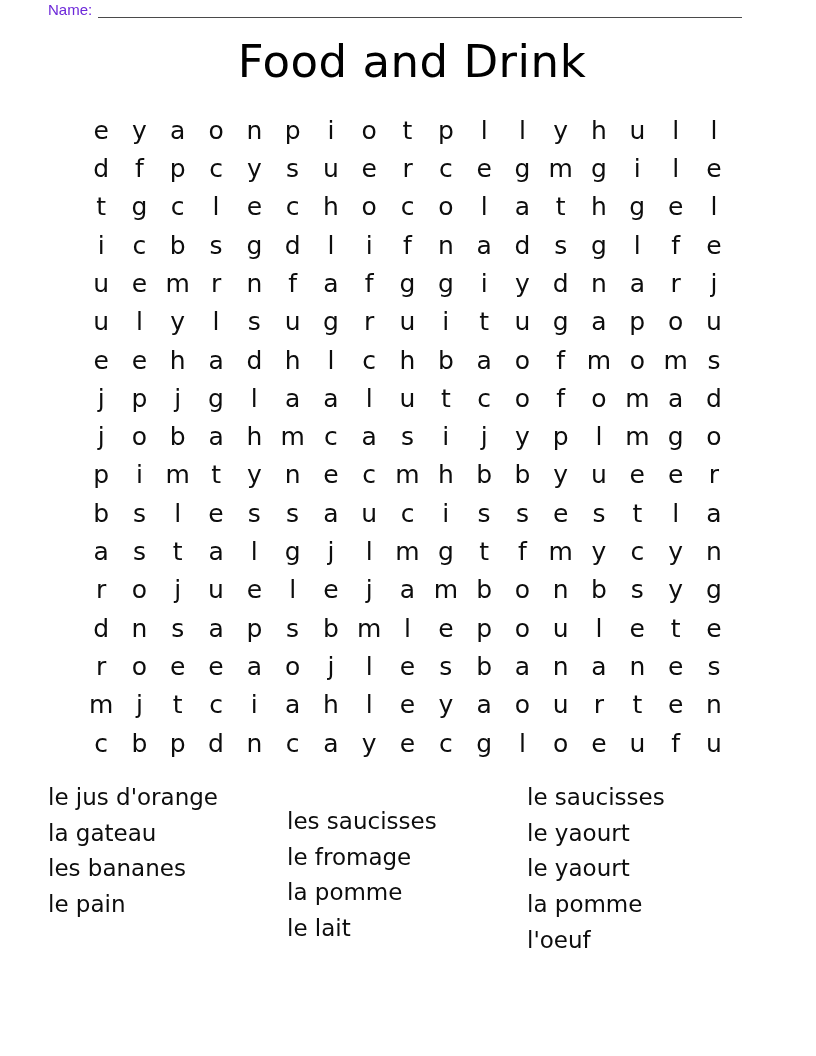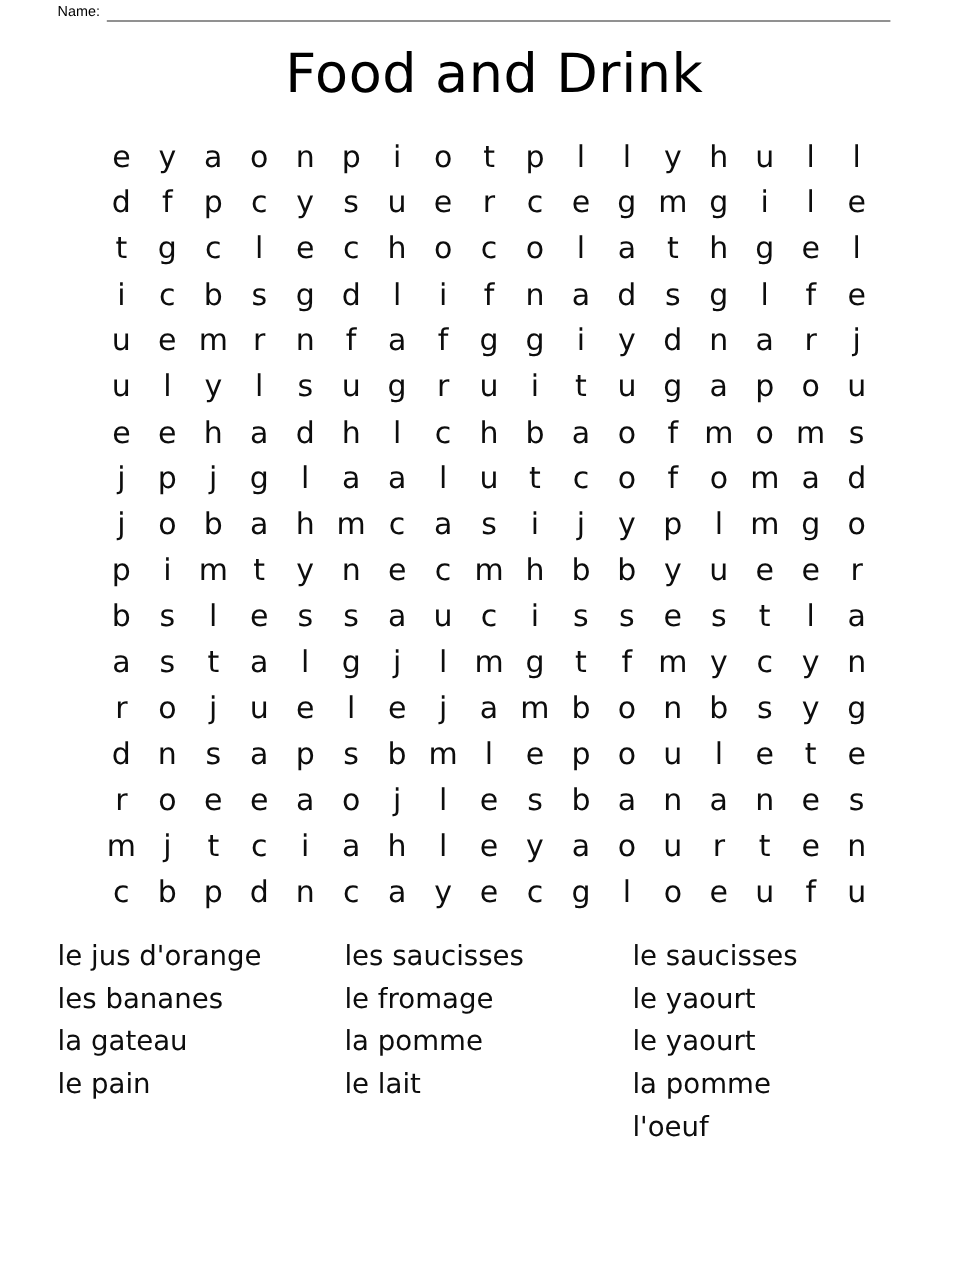--- a/index.html
+++ b/index.html
@@ -22,22 +22,22 @@
   .name-row {
     position: absolute;
     left: 48px;
     top: 1px;
     width: 694px;
     display: flex;
     align-items: flex-end;
   }
   .name-label {
     font-family: "Liberation Sans", sans-serif;
-    font-size: 12px;
-    color: #000000;
+    font-size: 15px;
+    color: #6d28d9;
     line-height: 17px;
     white-space: nowrap;
   }
   .name-line {
     flex: 1;
     height: 15px;
     margin-left: 6px;
     border-bottom: 1.5px solid #4a4a4a;
   }
   .title {
@@ -72,21 +72,21 @@
     left: 48px;
     top: 780px;
     width: 740px;
     display: flex;
   }
   .word-col {
     display: flex;
     flex-direction: column;
   }
   .word-col-0 { width: 239px; }
-  .word-col-1 { width: 240px; }
+  .word-col-1 { width: 240px; margin-top: 24px; }
   .word-col-2 { width: 240px; }
   .word {
     font-size: 23px;
     line-height: 35.7px;
     color: #0d0d0d;
     white-space: nowrap;
   }
 </style>
 </head>
 <body>
@@ -388,22 +388,22 @@
       <span class="cell">o</span>
       <span class="cell">e</span>
       <span class="cell">u</span>
       <span class="cell">f</span>
       <span class="cell">u</span>
     </div>
 
   <div class="words" id="word-list">
       <div class="word-col word-col-0">
         <div class="word">le jus d'orange</div>
+        <div class="word">la gateau</div>
         <div class="word">les bananes</div>
-        <div class="word">la gateau</div>
         <div class="word">le pain</div>
       </div>
       <div class="word-col word-col-1">
         <div class="word">les saucisses</div>
         <div class="word">le fromage</div>
         <div class="word">la pomme</div>
         <div class="word">le lait</div>
       </div>
       <div class="word-col word-col-2">
         <div class="word">le saucisses</div>

